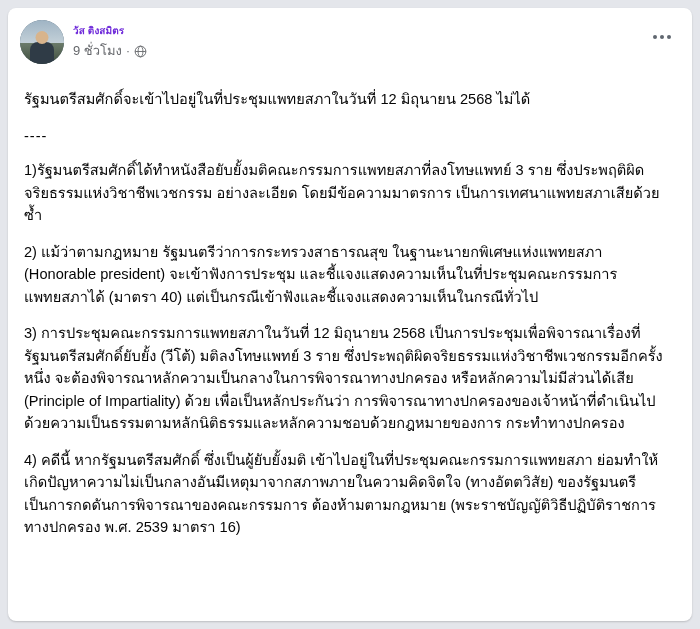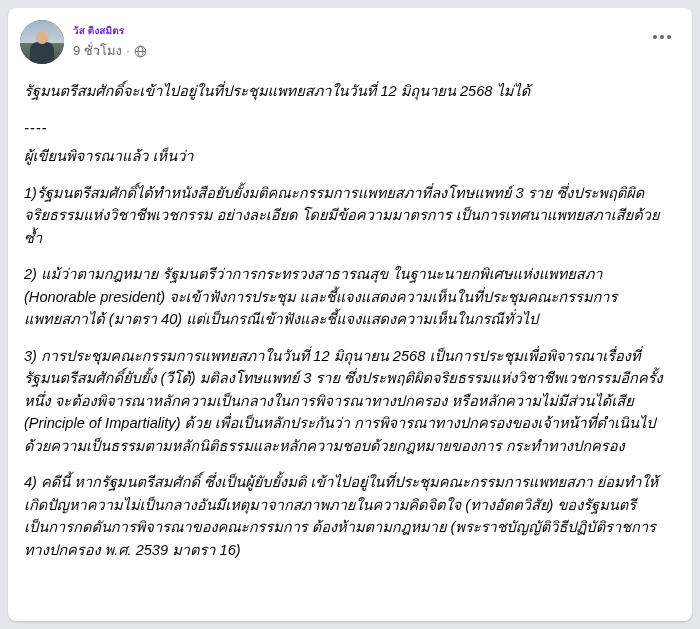--- a/index.html
+++ b/index.html
@@ -106,24 +106,23 @@
     display: block;
   }
   
   .post-body {
     padding: 12px 16px 0 16px;
     font-size: 14.6px;
     line-height: 22.5px;
     color: #050505;
   }
   .post-body p {
-    margin: 4px 0 14px 0;
+    margin: 12px 0 14px 0;
     white-space: pre-wrap;
     word-wrap: break-word;
-    font-style: italic;
   }
   .post-body p.dashes { margin-bottom: 6px; letter-spacing: 1px; }
 </style>
 </head>
 <body>
 
 <div class="screen">
   <div class="post-card">
 
     <div class="post-header">
@@ -152,21 +151,20 @@
       <div class="more-btn">
         <span></span>
         <span></span>
         <span></span>
       </div>
     </div>
 
     <div class="post-body">
       <p>รัฐมนตรีสมศักดิ์จะเข้าไปอยู่ในที่ประชุมแพทยสภาในวันที่ 12 มิถุนายน 2568 ไม่ได้</p>
       <p class="dashes">----</p>
-      <p>ผู้เขียนพิจารณาแล้ว เห็นว่า</p>
       <p>1)รัฐมนตรีสมศักดิ์ได้ทำหนังสือยับยั้งมติคณะกรรมการแพทยสภาที่ลงโทษแพทย์ 3 ราย ซึ่งประพฤติผิดจริยธรรมแห่งวิชาชีพเวชกรรม อย่างละเอียด โดยมีข้อความมาตรการ เป็นการเทศนาแพทยสภาเสียด้วยซ้ำ</p>
       <p>2) แม้ว่าตามกฎหมาย รัฐมนตรีว่าการกระทรวงสาธารณสุข ในฐานะนายกพิเศษแห่งแพทยสภา (Honorable president) จะเข้าฟังการประชุม และชี้แจงแสดงความเห็นในที่ประชุมคณะกรรมการแพทยสภาได้ (มาตรา 40) แต่เป็นกรณีเข้าฟังและชี้แจงแสดงความเห็นในกรณีทั่วไป</p>
       <p>3) การประชุมคณะกรรมการแพทยสภาในวันที่ 12 มิถุนายน 2568 เป็นการประชุมเพื่อพิจารณาเรื่องที่รัฐมนตรีสมศักดิ์ยับยั้ง (วีโต้) มติลงโทษแพทย์ 3 ราย ซึ่งประพฤติผิดจริยธรรมแห่งวิชาชีพเวชกรรมอีกครั้งหนึ่ง จะต้องพิจารณาหลักความเป็นกลางในการพิจารณาทางปกครอง หรือหลักความไม่มีส่วนได้เสีย (Principle of Impartiality) ด้วย เพื่อเป็นหลักประกันว่า การพิจารณาทางปกครองของเจ้าหน้าที่ดำเนินไปด้วยความเป็นธรรมตามหลักนิติธรรมและหลักความชอบด้วยกฎหมายของการ กระทำทางปกครอง</p>
       <p>4) คดีนี้ หากรัฐมนตรีสมศักดิ์ ซึ่งเป็นผู้ยับยั้งมติ เข้าไปอยู่ในที่ประชุมคณะกรรมการแพทยสภา ย่อมทำให้เกิดปัญหาความไม่เป็นกลางอันมีเหตุมาจากสภาพภายในความคิดจิตใจ (ทางอัตตวิสัย) ของรัฐมนตรี เป็นการกดดันการพิจารณาของคณะกรรมการ ต้องห้ามตามกฎหมาย (พระราชบัญญัติวิธีปฏิบัติราชการทางปกครอง พ.ศ. 2539 มาตรา 16)</p>
 
     </div>
 
   </div>
 </div>
 

